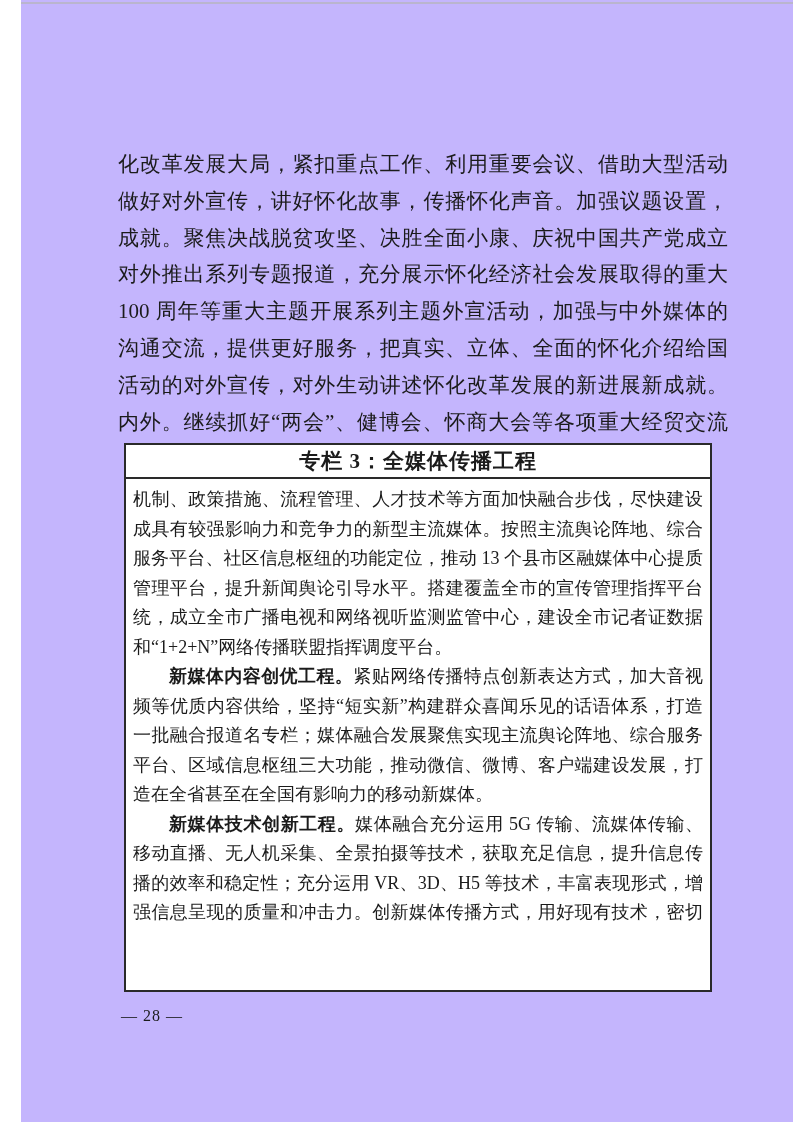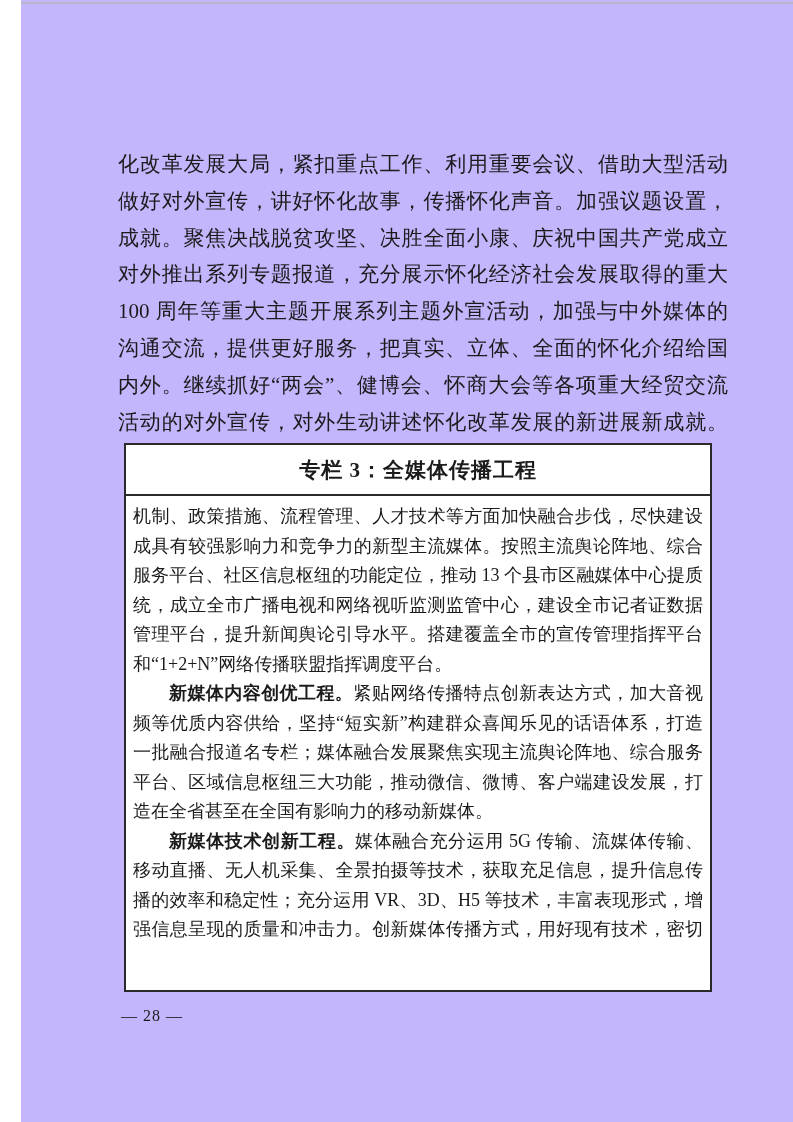--- a/index.html
+++ b/index.html
@@ -38,21 +38,21 @@
   }
   
   .box {
     position: absolute;
     left: 103px; top: 443px;
     width: 588px; height: 549px;
     border: 2px solid #2a2a2a;
     background: #ffffff;
   }
   .box-title {
-    height: 51px;
+    height: 34px;
     border-bottom: 2px solid #2a2a2a;
     display: flex;
     align-items: center;
     justify-content: center;
     font-size: 21px;
     font-weight: 700;
     letter-spacing: 1px;
   }
   .box-body {
     padding: 6px 7px 0 7px;
@@ -83,33 +83,33 @@
 
   <div class="scan-artifact"></div>
 
   <div class="para">
     <div class="pline">化改革发展大局，紧扣重点工作、利用重要会议、借助大型活动</div>
     <div class="pline">做好对外宣传，讲好怀化故事，传播怀化声音。加强议题设置，</div>
     <div class="pline">成就。聚焦决战脱贫攻坚、决胜全面小康、庆祝中国共产党成立</div>
     <div class="pline">对外推出系列专题报道，充分展示怀化经济社会发展取得的重大</div>
     <div class="pline">100 周年等重大主题开展系列主题外宣活动，加强与中外媒体的</div>
     <div class="pline">沟通交流，提供更好服务，把真实、立体、全面的怀化介绍给国</div>
+    <div class="pline">活动的对外宣传，对外生动讲述怀化改革发展的新进展新成就。</div>
     <div class="pline">内外。继续抓好“两会”、健博会、怀商大会等各项重大经贸交流</div>
-    <div class="pline">活动的对外宣传，对外生动讲述怀化改革发展的新进展新成就。</div>
   </div>
 
   <div class="box">
     <div class="box-title">专栏 3：全媒体传播工程</div>
     <div class="box-body">
 
       <div class="bline">机制、政策措施、流程管理、人才技术等方面加快融合步伐，尽快建设</div>
       <div class="bline">成具有较强影响力和竞争力的新型主流媒体。按照主流舆论阵地、综合</div>
       <div class="bline">服务平台、社区信息枢纽的功能定位，推动 13 个县市区融媒体中心提质</div>
+      <div class="bline">管理平台，提升新闻舆论引导水平。搭建覆盖全市的宣传管理指挥平台</div>
       <div class="bline">统，成立全市广播电视和网络视听监测监管中心，建设全市记者证数据</div>
-      <div class="bline">管理平台，提升新闻舆论引导水平。搭建覆盖全市的宣传管理指挥平台</div>
       <div class="bline endline">和“1+2+N”网络传播联盟指挥调度平台。</div>
 
       <div class="bline first">
         <span class="bhead">新媒体内容创优工程。</span><span>紧贴网络传播特点创新表达方式，加大音视</span>
       </div>
       <div class="bline">频等优质内容供给，坚持“短实新”构建群众喜闻乐见的话语体系，打造</div>
       <div class="bline">一批融合报道名专栏；媒体融合发展聚焦实现主流舆论阵地、综合服务</div>
       <div class="bline">平台、区域信息枢纽三大功能，推动微信、微博、客户端建设发展，打</div>
       <div class="bline endline">造在全省甚至在全国有影响力的移动新媒体。</div>
 

